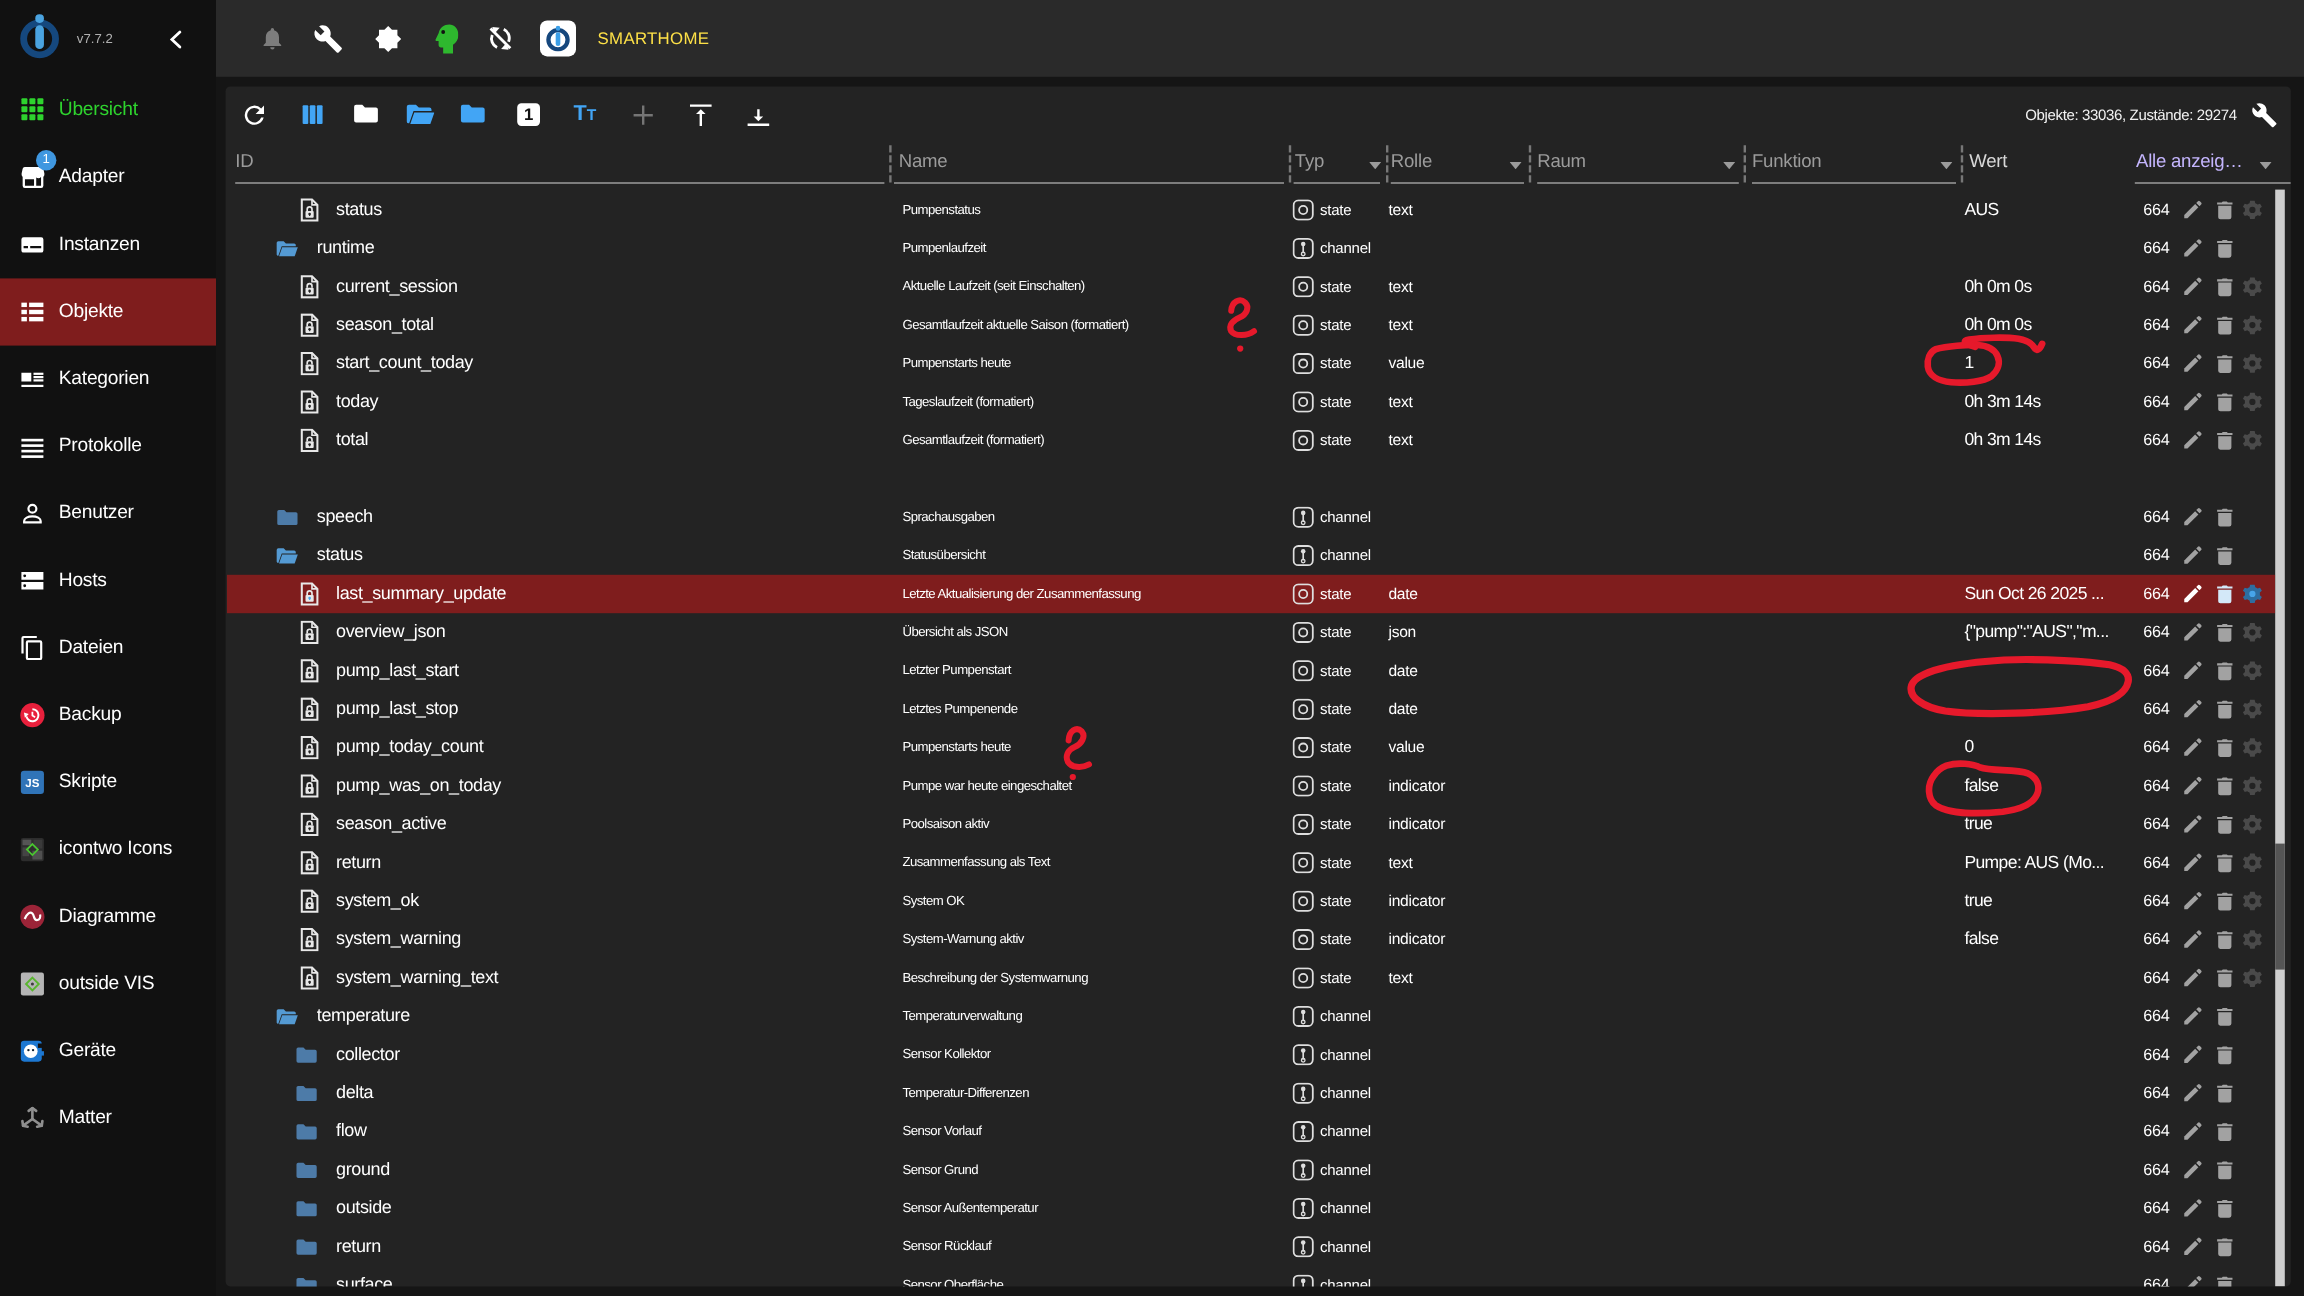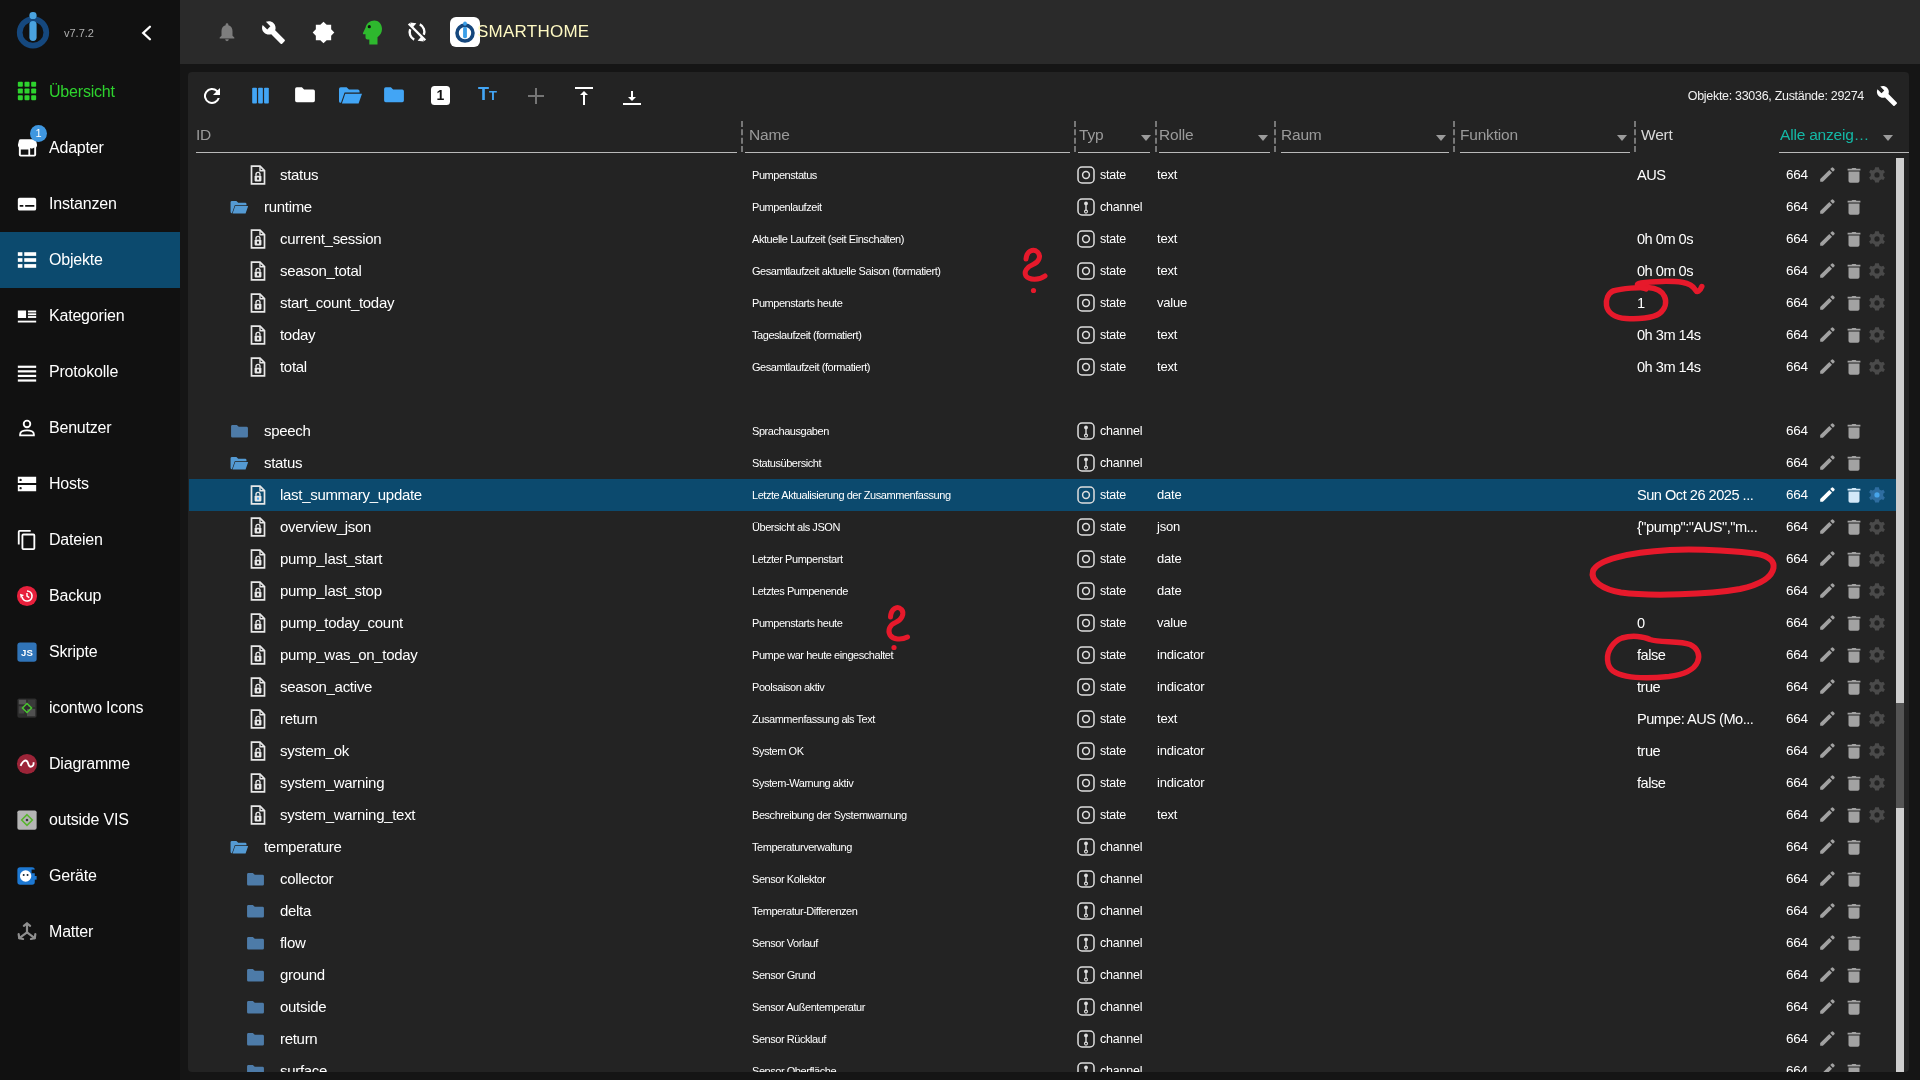--- a/index.html
+++ b/index.html
@@ -16,21 +16,21 @@
 .vdash{position:absolute;top:121px;height:31px;width:0;border-left:2px dashed #777}
 .row{position:absolute;left:0;width:1707px;height:32px;color:#fff}
 .row span{position:absolute;line-height:32px;white-space:nowrap}
 .row .tid{font-size:15px;letter-spacing:-0.3px}
 .row .nm{left:563px;font-size:11px;letter-spacing:-0.45px}
 .row .tl{left:911px;font-size:12.5px;letter-spacing:-0.2px}
 .row .rl{left:968px;font-size:13px;letter-spacing:-0.2px}
 .row .wv{left:1448px;font-size:14.6px;letter-spacing:-0.5px}
 .row .n6{left:1597px;font-size:13.5px;letter-spacing:-0.2px}
 .row svg{position:absolute}
-.sel{background:#0c4a6e;--bg:#47a4ea}
+.sel{background:#7f1d1d;--bg:#47a4ea}
 .pen{color:#a2a2a2}.tr{color:#a2a2a2}.ge{color:#4a4a4a}
 .sel .pen{color:#fff}.sel .tr{color:#d3e8f8}.sel .ge{color:#2e6da0}
 #rows{position:absolute;left:189px;top:0;width:1707px;height:1072px;overflow:hidden}
 .ann{position:absolute;left:0;top:0;width:1920px;height:1080px;pointer-events:none;z-index:9}
 </style>
 </head>
 <body>
 <svg width="0" height="0" style="position:absolute">
 <defs>
 <symbol id="i-file" viewBox="0 0 16 20">
@@ -106,21 +106,21 @@
       <path fill="#fff" d="M18.8 21.4 L12.6 20.8 L17 15.8 Z"></path>
       <path fill="#fff" d="M2.9 4.6 L4.6 2.9 L21.1 19.4 L19.4 21.1 Z"></path>
     </svg>
 
   <div class="abs" style="left:270px;top:17px;width:30px;height:30px;background:#fff;border-radius:6px"></div>
   <svg class="abs" style="left:274px;top:21px" width="22" height="22" viewBox="0 0 40 40">
     <circle cx="20" cy="22" r="14.5" fill="none" stroke="#15477d" stroke-width="6.5"></circle>
     <rect x="16.5" y="1" width="7" height="7.5" rx="3.5" fill="#3b9fe8"></rect>
     <rect x="16.5" y="10.5" width="7" height="21" rx="3.5" fill="#3b9fe8"></rect>
   </svg>
-  <div class="abs" style="left:297px;top:0;line-height:64px;color:#fef9c3;font-size:17px;letter-spacing:0.25px">SMARTHOME</div>
+  <div class="abs" style="left:318px;top:0;line-height:64px;color:#fde047;font-size:14px;letter-spacing:0.25px">SMARTHOME</div>
 </div>
 <div id="sidebar">
 
   <svg class="abs" style="left:14px;top:11px" width="38" height="38" viewBox="0 0 40 40">
     <circle cx="20" cy="22.5" r="14" fill="none" stroke="#15487e" stroke-width="6"></circle>
     <rect x="16.2" y="1" width="7.6" height="7.5" rx="3.6" fill="#4aa3e0"></rect>
     <rect x="16.2" y="10.5" width="7.6" height="21" rx="3.8" fill="#4aa3e0"></rect>
   </svg>
   <div class="abs" style="left:64px;top:0;line-height:66px;color:#b0b0b0;font-size:11px">v7.7.2</div>
   <svg class="abs" style="left:137px;top:23px" width="20" height="20" viewBox="0 0 24 24">
@@ -318,21 +318,21 @@
       <path fill="#fff" d="M22.7 19 13.6 9.9c.9-2.3.4-5-1.5-6.9-2-2-5-2.4-7.4-1.3L9 6 6 9 1.6 4.7C.4 7.1.9 10.1 2.9 12.1c1.9 1.9 4.6 2.4 6.9 1.5l9.1 9.1c.4.4 1 .4 1.4 0l2.3-2.3c.5-.4.5-1 .1-1.4z"></path>
     </svg>
 
   <div class="hlabel" style="left:8px;top:54px">ID</div>
   <div class="hlabel" style="left:561px;top:54px">Name</div>
   <div class="hlabel" style="left:891px;top:54px">Typ</div>
   <div class="hlabel" style="left:971px;top:54px">Rolle</div>
   <div class="hlabel" style="left:1093px;top:54px">Raum</div>
   <div class="hlabel" style="left:1272px;top:54px">Funktion</div>
   <div class="hlabel" style="left:1453px;top:54px;color:#d8d8d8">Wert</div>
-  <div class="hlabel" style="left:1592px;top:54px;color:#14b8a6">Alle anzeig…</div>
+  <div class="hlabel" style="left:1592px;top:54px;color:#c4b5fd">Alle anzeig…</div>
   <svg class="abs" style="left:953px;top:63px" width="10" height="6">
       <use href="#i-caret"></use>
     </svg>
   <svg class="abs" style="left:1070px;top:63px" width="10" height="6">
       <use href="#i-caret"></use>
     </svg>
   <svg class="abs" style="left:1248px;top:63px" width="10" height="6">
       <use href="#i-caret"></use>
     </svg>
   <svg class="abs" style="left:1429px;top:63px" width="10" height="6">

